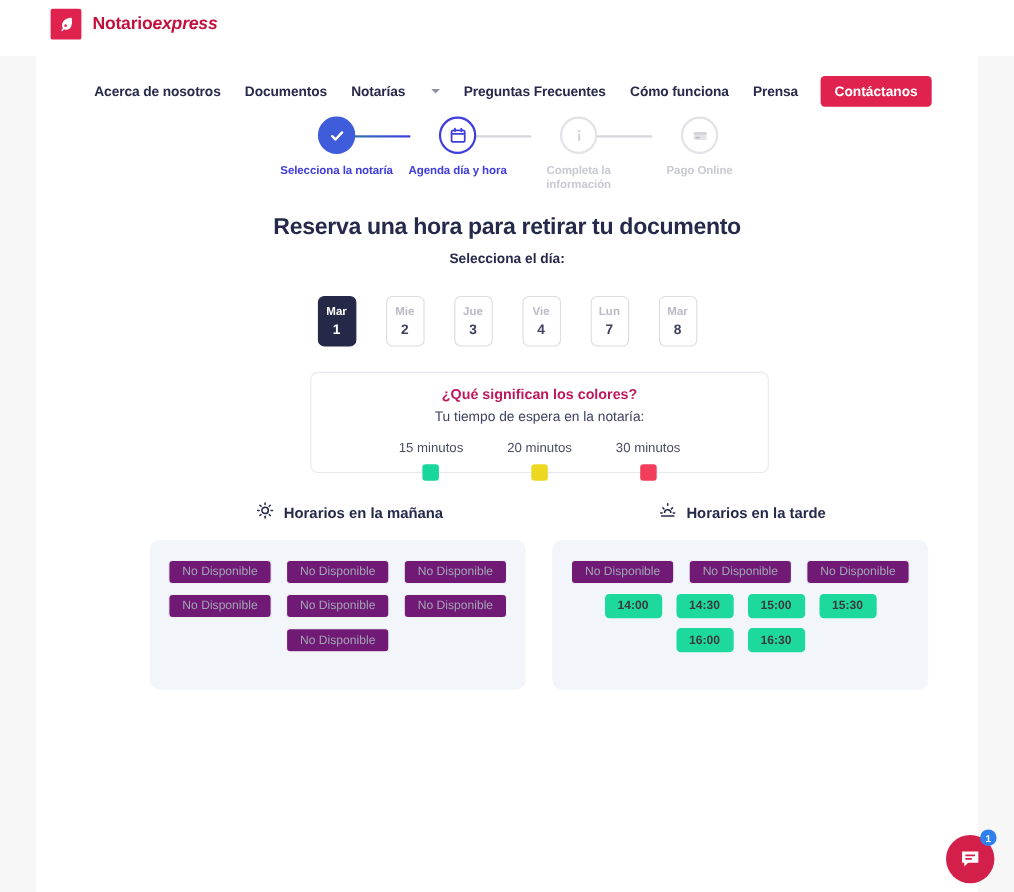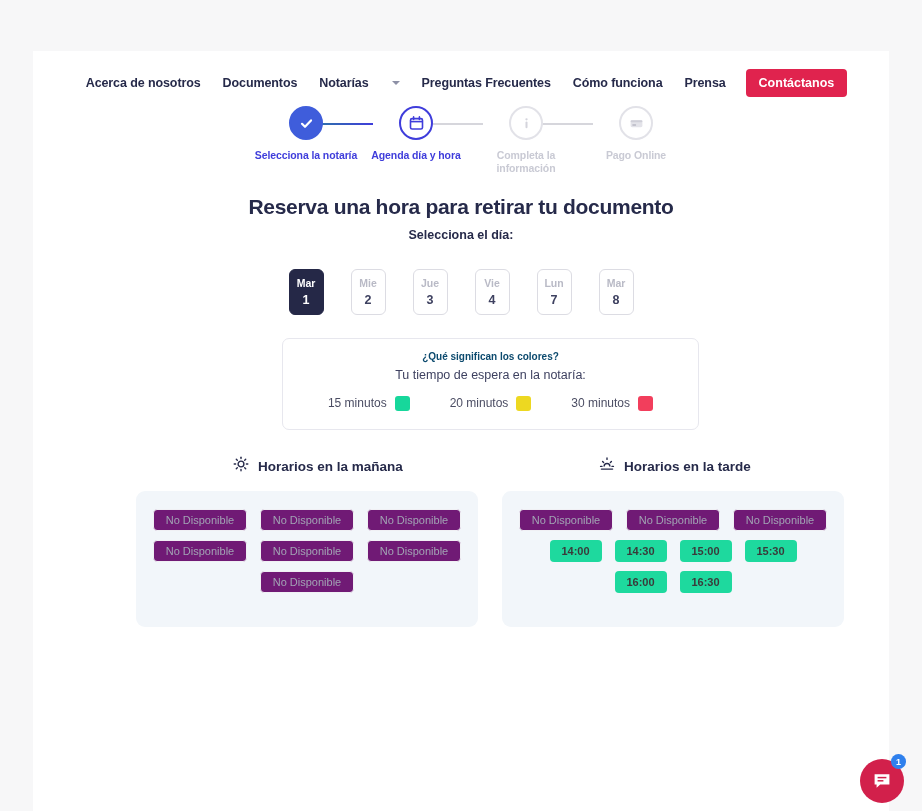--- a/index.html
+++ b/index.html
@@ -132,27 +132,27 @@
 
   
   .legend {
     position: absolute; left: 249px; top: 287px;
     width: 417px; height: 92px;
     background: #ffffff; border: 1px solid #e7e7ee;
     border-radius: 7px;
     display: flex; flex-direction: column; align-items: center;
     padding-top: 12px;
   }
-  .legend-q { font-size: 10px; font-weight: bold; color: #0c4a6e; }
+  .legend-q { font-size: 13px; font-weight: bold; color: #be185d; }
   .legend-s { font-size: 12.5px; color: #3e4160; margin-top: 6px; }
   .legend-items {
     display: flex; align-items: center; justify-content: center;
     gap: 40px; margin-top: 14px;
   }
-  .legend-item { display: flex; gap: 8px; }
+  .legend-item { display: flex; align-items: center; gap: 8px; flex-direction: column; }
   .legend-item span { font-size: 12px; color: #4b4d63; }
   .swatch { width: 15px; height: 15px; border-radius: 3px; }
 
   
   .sched-head {
     position: absolute; top: 405px;
     display: flex; align-items: center; gap: 9px;
   }
   .sched-head.morning { left: 200px; }
   .sched-head.afternoon { left: 566px; }
@@ -200,20 +200,33 @@
     font-size: 9px; font-weight: bold;
     display: flex; align-items: center; justify-content: center;
     z-index: 21;
   }
 </style>
 </head>
 <body>
 
 <div class="page-shell">
 
+  <div class="header">
+    <div class="logo-wrap">
+      <div class="logo-mark">
+        <svg width="16" height="16" viewBox="0 0 16 16">
+          <path d="M13 2.2C9.5 2.2 4.4 4.2 4.4 9.1c0 1 .3 1.9.8 2.6l-1.6 1.9 1 .8 1.6-1.9c.8.5 1.7.7 2.6.6 4.4-.5 5.4-6 4.2-10.9z" fill="#ffffff"></path>
+          <circle cx="7.6" cy="9.3" r="1.15" fill="#e0234e"></circle>
+        </svg>
+      </div>
+      <div class="logo-text">
+        <span class="b">Notario</span><span class="i">express</span>
+      </div>
+    </div>
+  </div>
 
   <div class="content-card">
 
     <div class="nav">
       <div class="nav-item">
         <span>Acerca de nosotros</span>
       </div>
       <div class="nav-item">
         <span>Documentos</span>
       </div>

